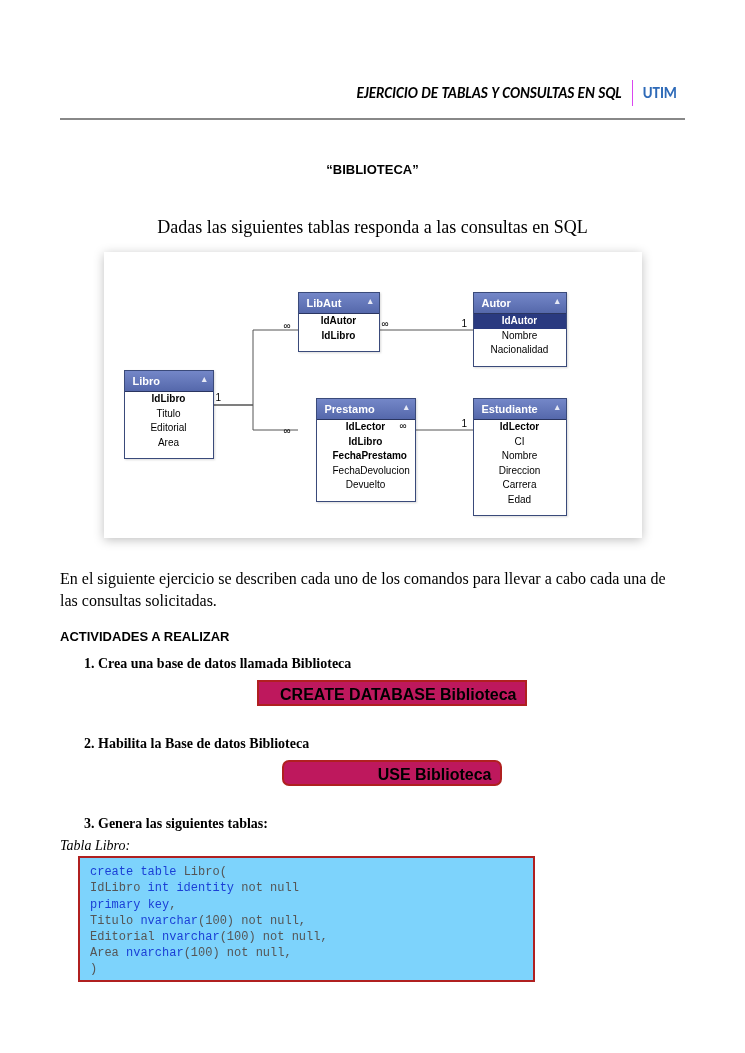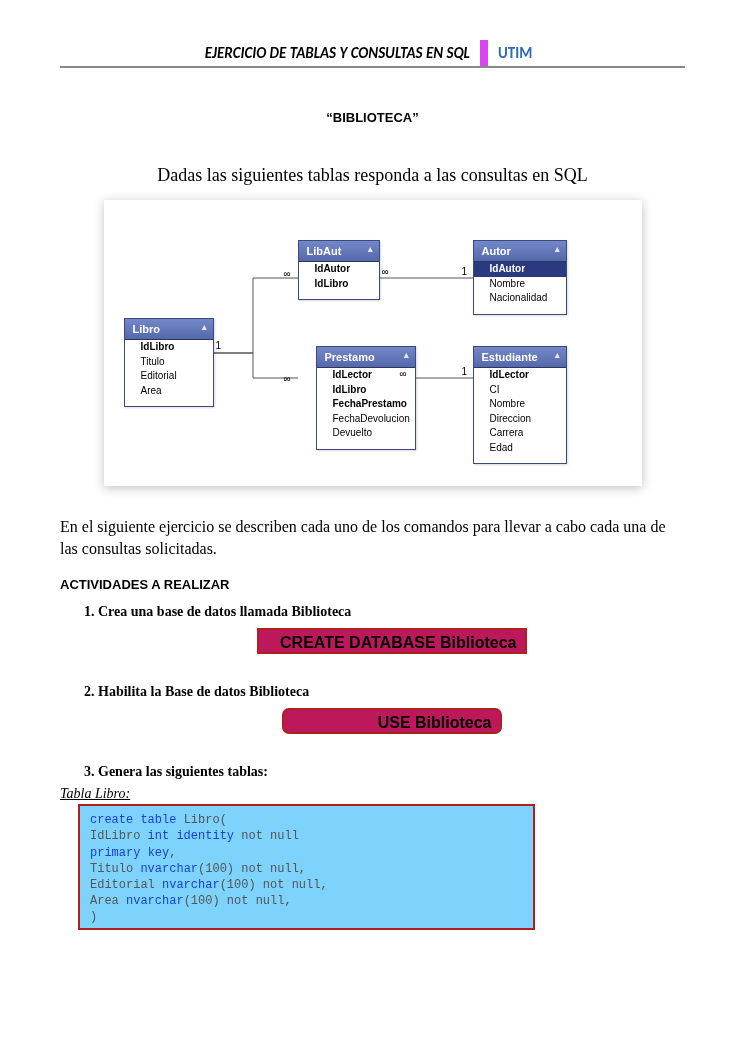--- a/index.html
+++ b/index.html
@@ -9,38 +9,39 @@
     background: #fff;
     color: #000;
     width: 745px;
   }
   .page {
     padding: 40px 60px 30px 60px;
   }
   .header-row {
     display: flex;
     align-items: stretch;
-    justify-content: center;
+    justify-content: flex-end;
     border-bottom: 2px solid #888;
-    padding-bottom: 0;
+    padding-bottom: 12px;
+    margin-top: 40px;
   }
   .header-title {
     font-family: Calibri, Arial, sans-serif;
     font-weight: bold;
     font-style: italic;
     font-size: 15px;
     color: #000;
     padding: 4px 10px 4px 0;
   }
   .header-badge {
     font-family: Calibri, Arial, sans-serif;
     font-weight: bold;
     font-size: 15px;
     color: #2E6AB8;
-    border-left: 8px solid #d946ef;
+    border-left: 1px solid #d946ef;
     padding: 4px 8px 4px 10px;
   }
   .doc-title {
     text-align: center;
     font-family: Arial, sans-serif;
     font-weight: bold;
     font-size: 13px;
     margin-top: 42px;
     margin-bottom: 40px;
   }
@@ -87,20 +88,21 @@
     right: 6px;
     top: 3px;
     font-size: 9px;
     color: #e6e9f5;
   }
   .entity .erow {
     padding: 1px 16px;
     background: #fff;
     line-height: 1.25;
     color: #000;
+    text-align: center;
   }
   .entity .erow.b { font-weight: bold; }
   .entity .erow.sel { background: #2a3a80; color: #fff; }
   .entity .erow.tail { height: 6px; }
   .relmark {
     position: absolute;
     font-family: Tahoma, Arial, sans-serif;
     font-size: 10px;
     color: #000;
     background: transparent;
@@ -148,21 +150,20 @@
     padding: 4px 8px 0 8px;
     width: 250px;
     margin: 8px auto 30px auto;
     overflow: hidden;
     height: 18px;
   }
   .tabla-label {
     font-style: italic;
     font-size: 14px;
     margin: 2px 0 2px 0;
-    text-decoration: underline;
   }
   .codeblock {
     border: 2px solid #b02020;
     background: #7dd3fc;
     font-family: "Courier New", monospace;
     font-size: 12px;
     padding: 6px 10px 2px 10px;
     margin: 2px 150px 10px 18px;
     line-height: 1.35;
     white-space: pre;

